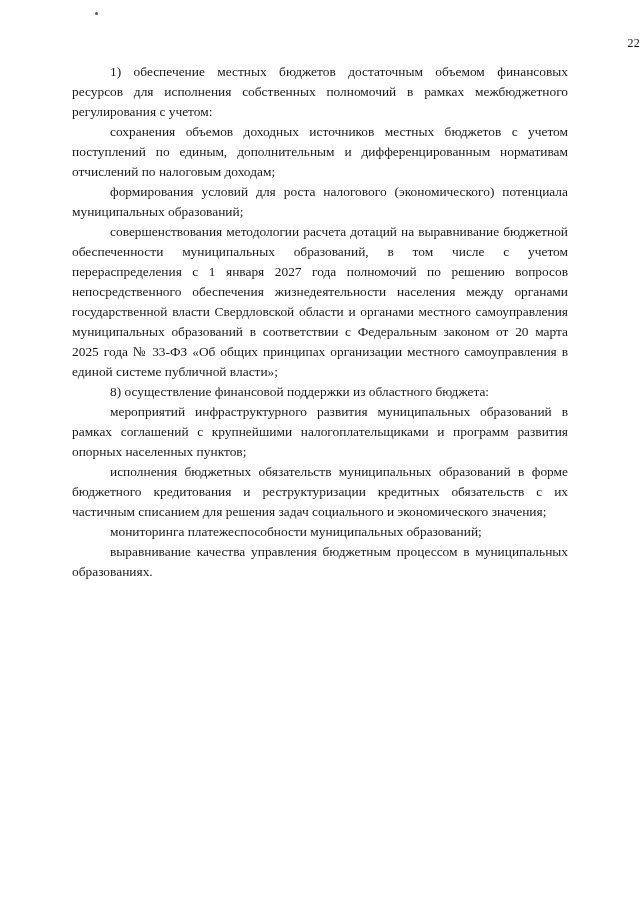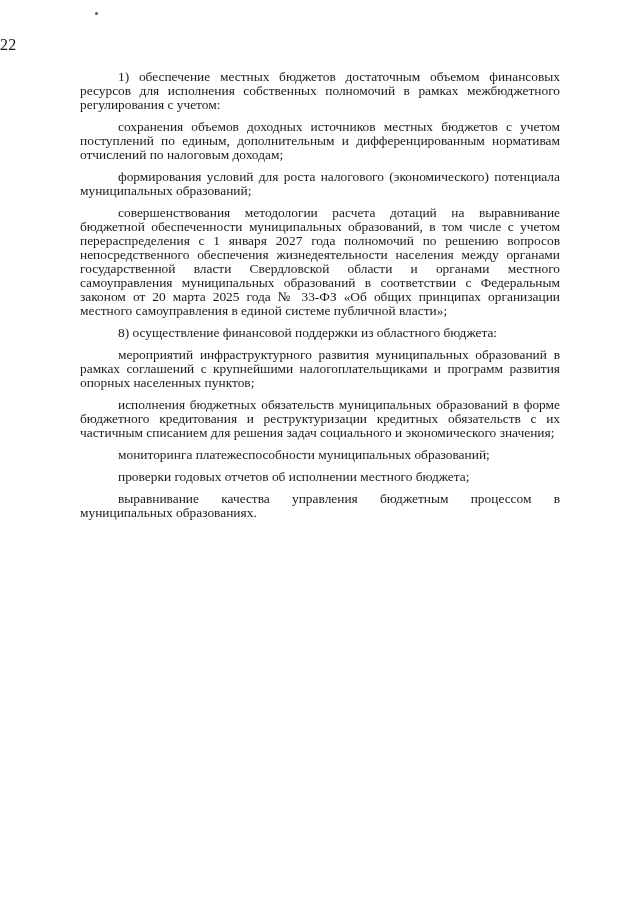--- a/index.html
+++ b/index.html
@@ -28,34 +28,34 @@
     width: 3px;
     height: 3px;
     background: #555;
     border-radius: 50%;
   }
   .page-number {
     position: absolute;
     top: 36px;
     left: 0;
     width: 640px;
-    text-align: left;
-    font-size: 16px;
+    text-align: right;
+    font-size: 12px;
     letter-spacing: 0.2px;
   }
   .content {
     position: absolute;
     top: 62px;
     left: 72px;
     width: 496px;
   }
   p {
-    margin: 8px;
+    margin: 0;
     font-size: 13.4px;
-    line-height: 14px;
+    line-height: 20px;
     text-align: justify;
     text-justify: inter-word;
     text-indent: 38px;
     hyphens: none;
   }
 </style>
 </head>
 <body>
 
 <div class="page">
@@ -66,17 +66,16 @@
 
   <div class="content">
     <p>1) обеспечение местных бюджетов достаточным объемом финансовых ресурсов для исполнения собственных полномочий в рамках межбюджетного регулирования с учетом:</p>
     <p>сохранения объемов доходных источников местных бюджетов с учетом поступлений по единым, дополнительным и дифференцированным нормативам отчислений по налоговым доходам;</p>
     <p>формирования условий для роста налогового (экономического) потенциала муниципальных образований;</p>
     <p>совершенствования методологии расчета дотаций на выравнивание бюджетной обеспеченности муниципальных образований, в том числе с учетом перераспределения с 1 января 2027 года полномочий по решению вопросов непосредственного обеспечения жизнедеятельности населения между органами государственной власти Свердловской области и органами местного самоуправления муниципальных образований в соответствии с Федеральным законом от 20 марта 2025 года № 33-ФЗ «Об общих принципах организации местного самоуправления в единой системе публичной власти»;</p>
     <p>8) осуществление финансовой поддержки из областного бюджета:</p>
     <p>мероприятий инфраструктурного развития муниципальных образований в рамках соглашений с крупнейшими налогоплательщиками и программ развития опорных населенных пунктов;</p>
     <p>исполнения бюджетных обязательств муниципальных образований в форме бюджетного кредитования и реструктуризации кредитных обязательств с их частичным списанием для решения задач социального и экономического значения;</p>
     <p>мониторинга платежеспособности муниципальных образований;</p>
-    <p>проверки годовых отчетов об исполнении местного бюджета;</p>
     <p>выравнивание качества управления бюджетным процессом в муниципальных образованиях.</p>
   </div>
 
 </div>
 
 </body></html>

